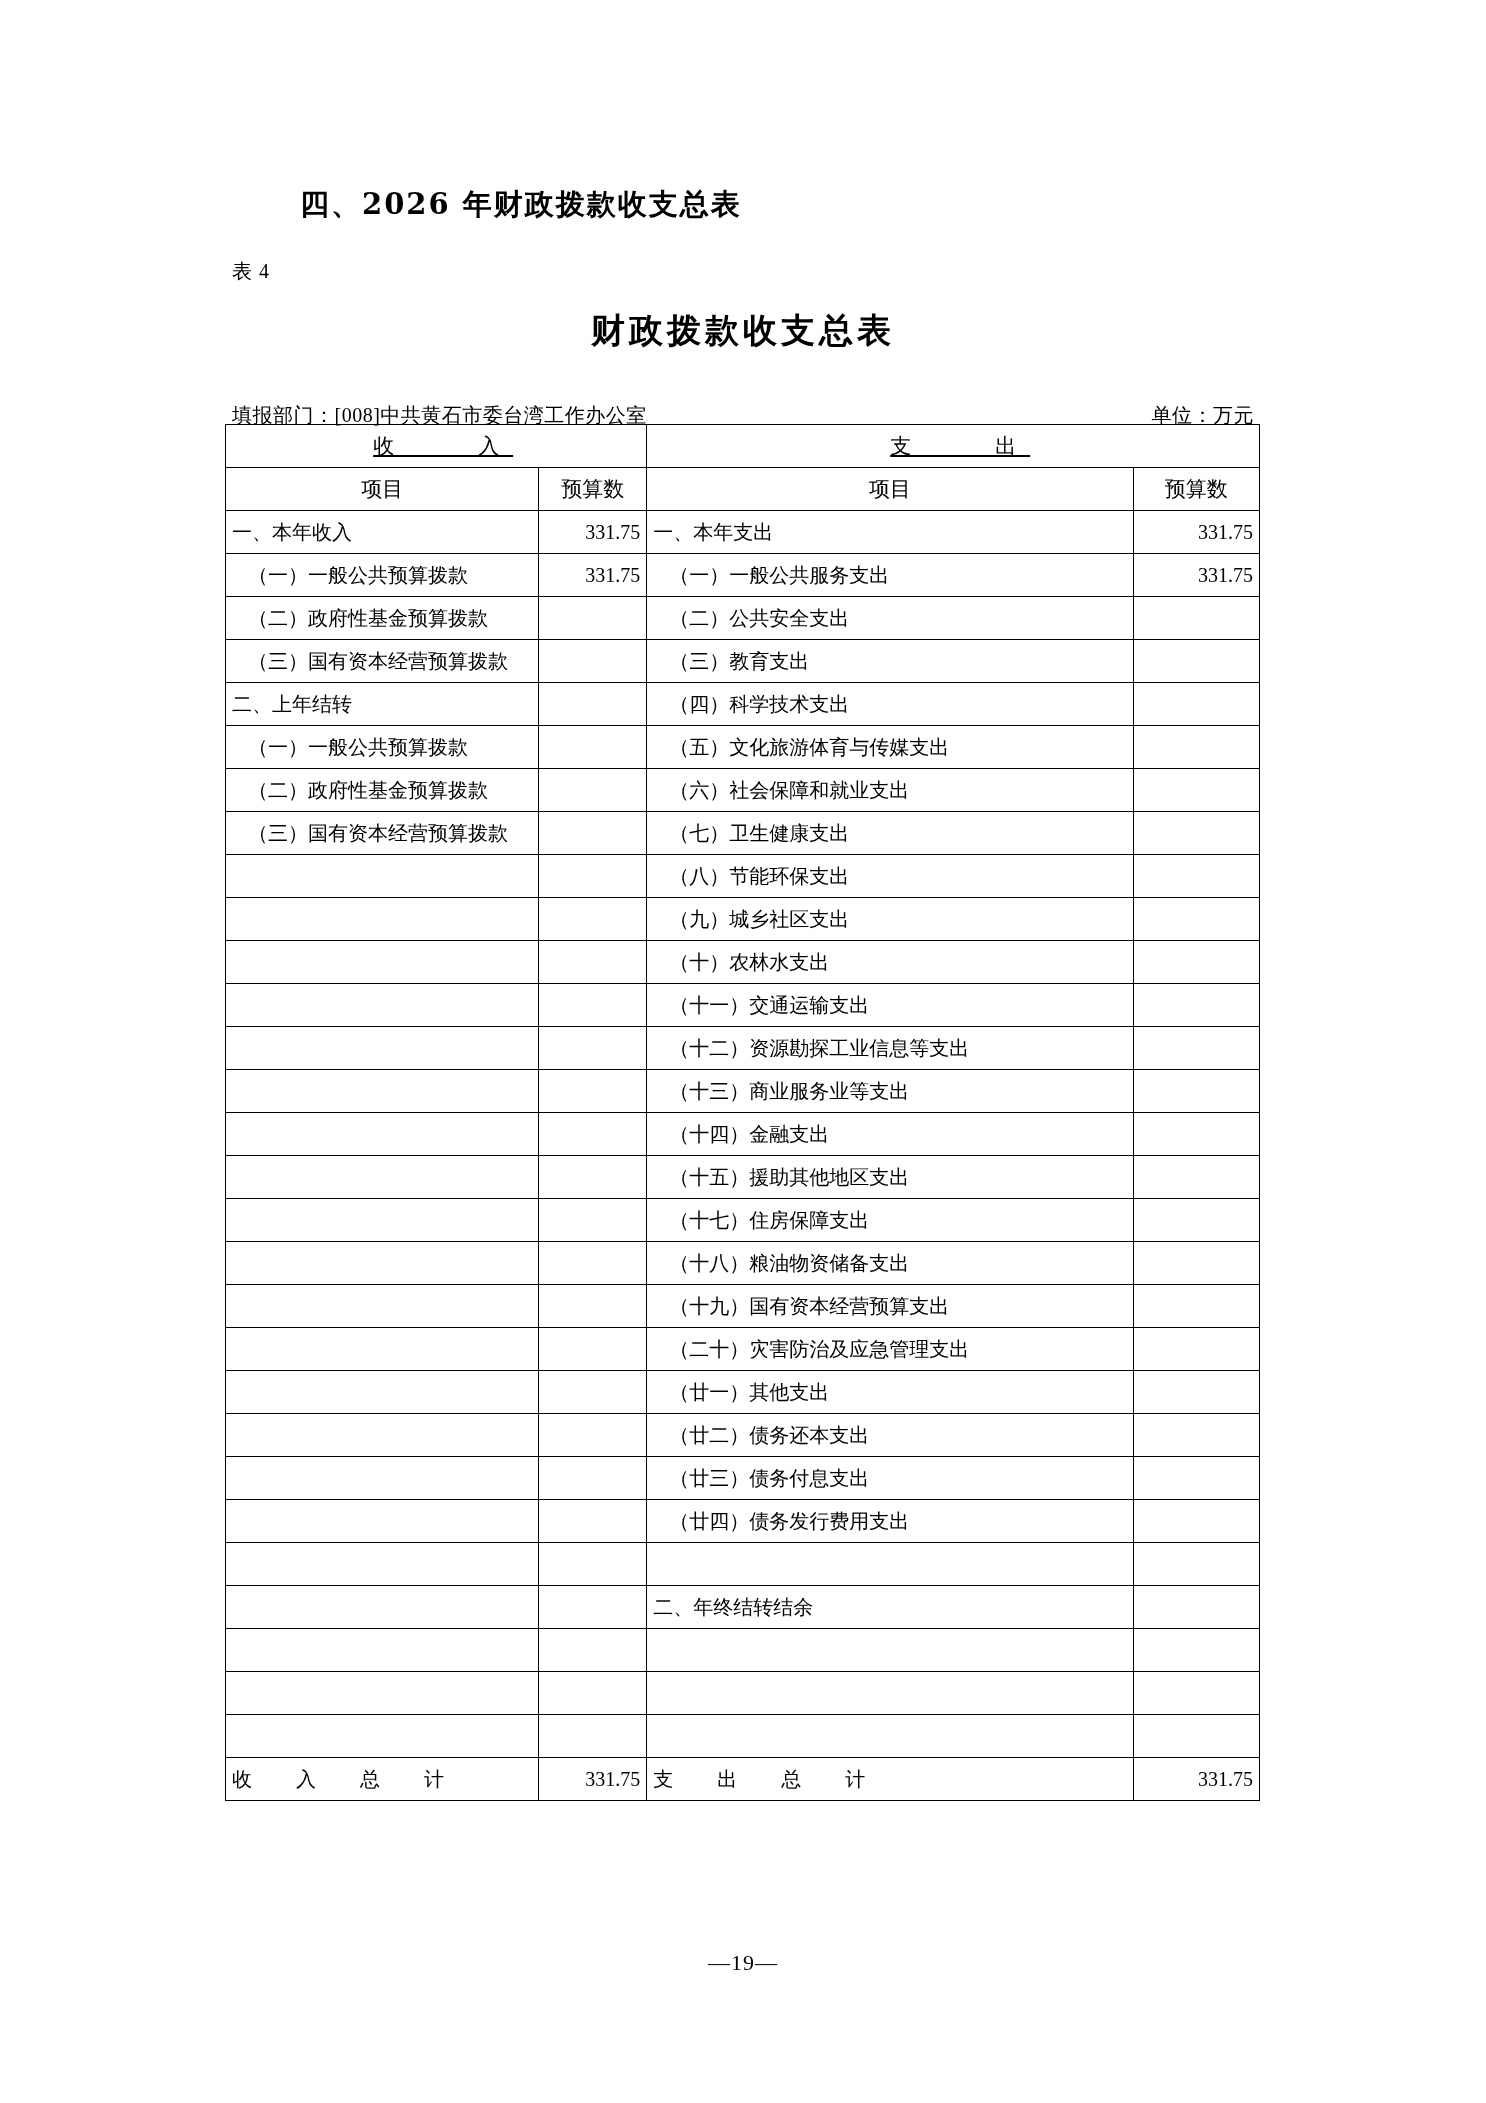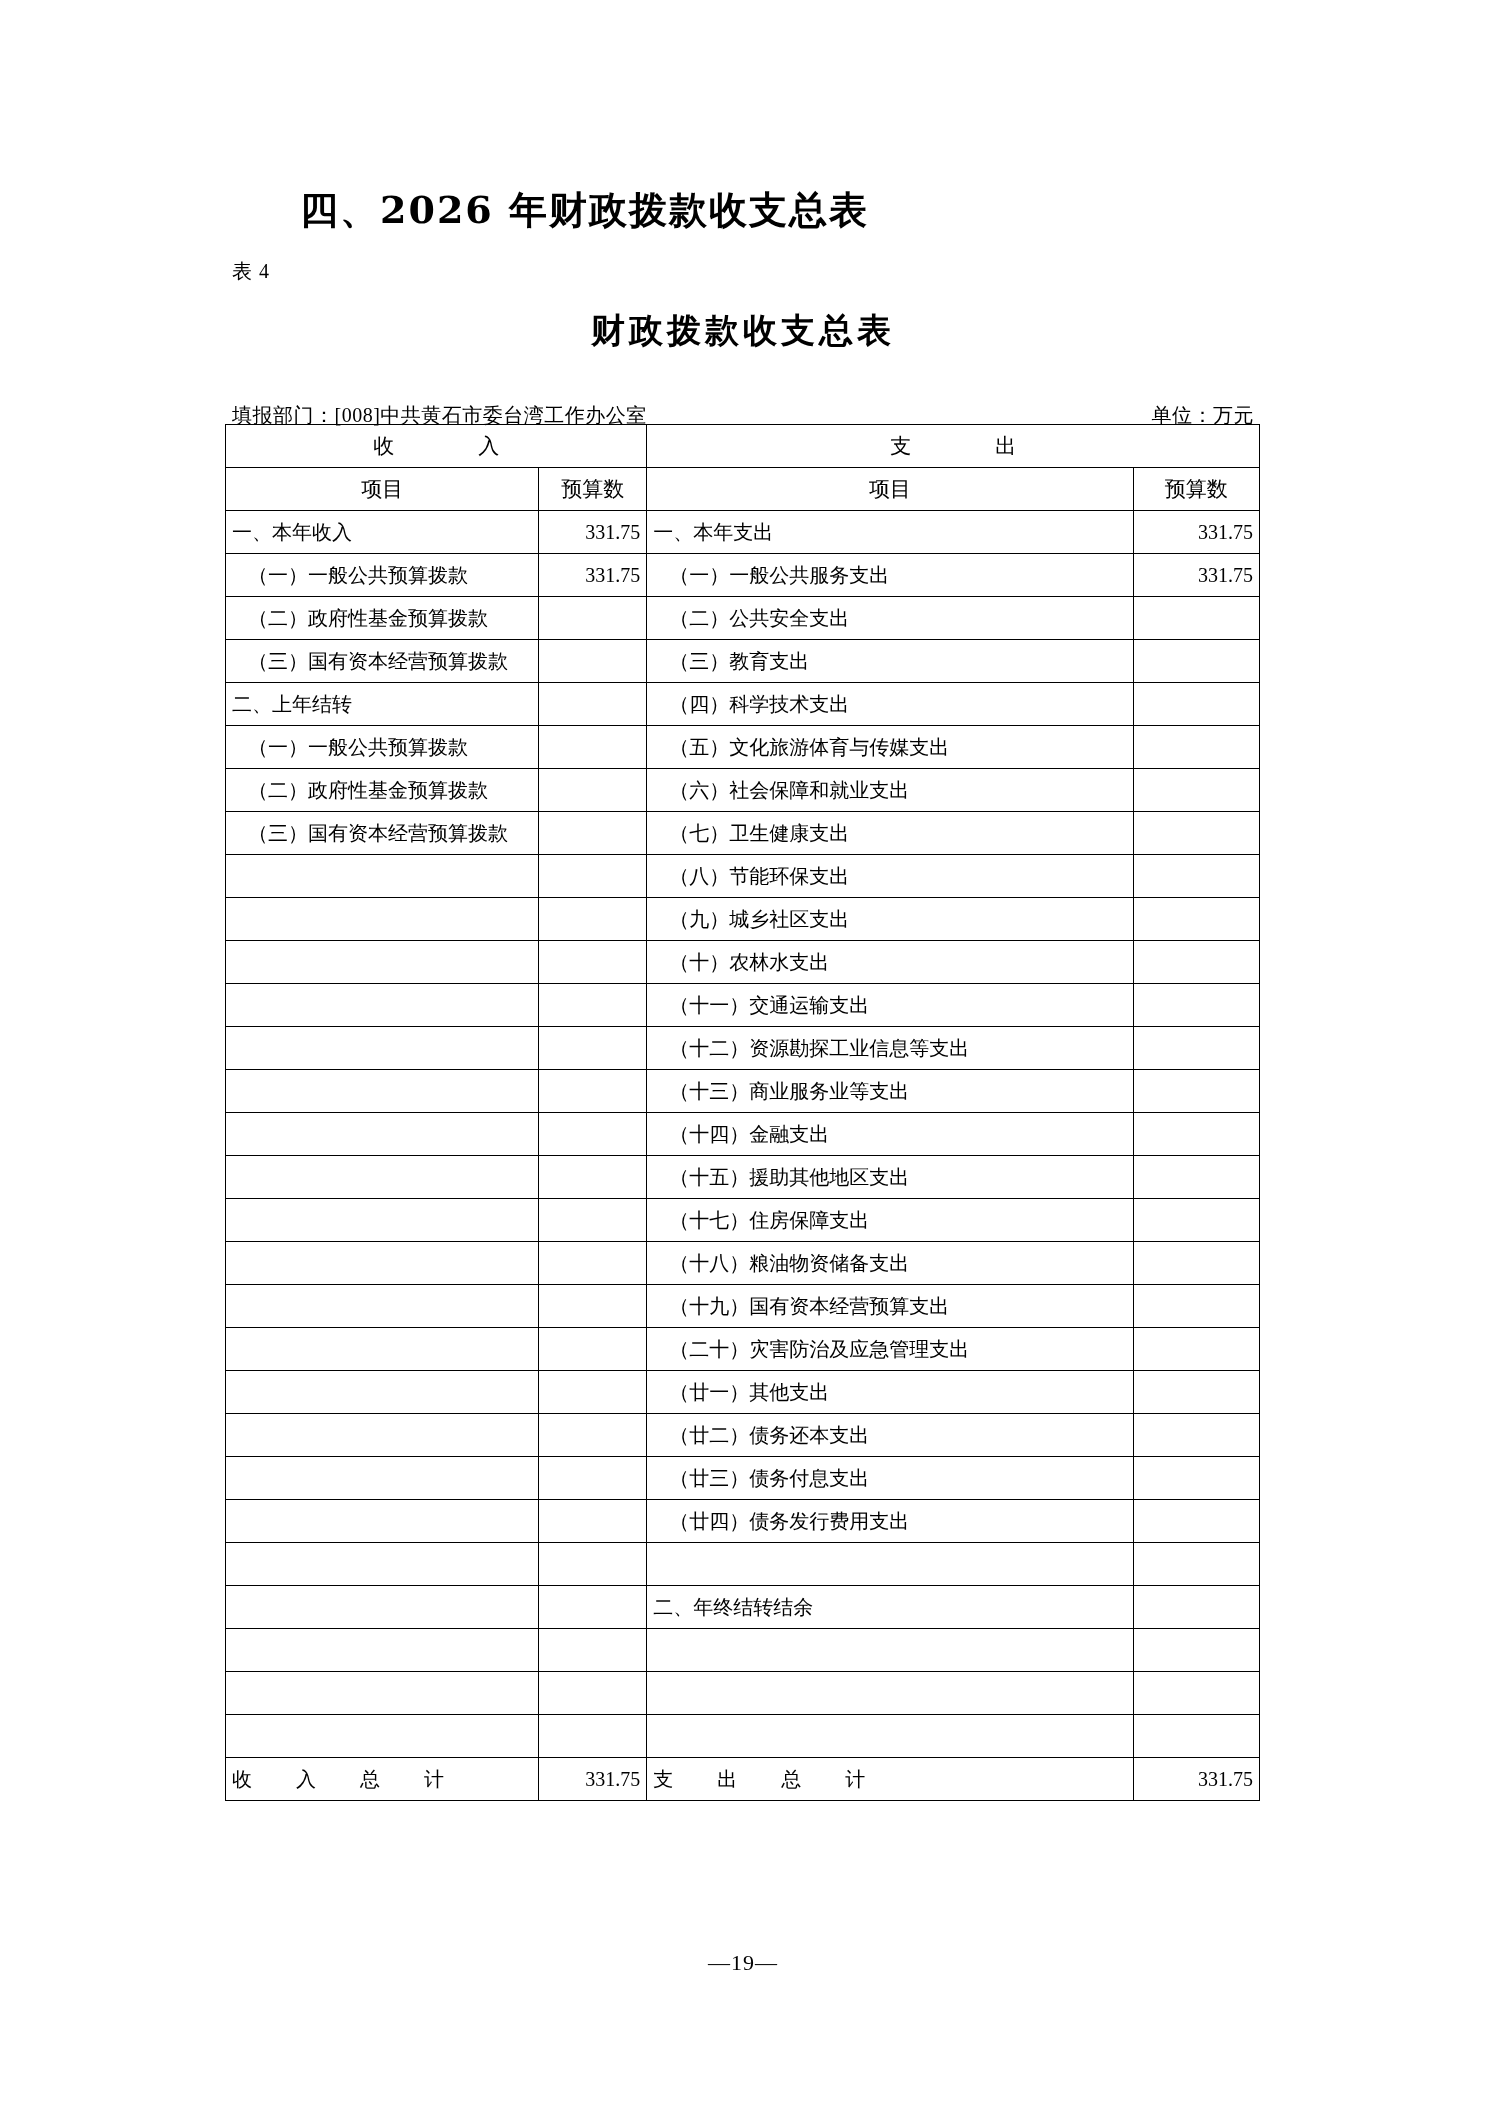--- a/index.html
+++ b/index.html
@@ -14,21 +14,21 @@
     background: #ffffff;
     font-family: "Liberation Serif", serif;
     color: #000000;
     box-sizing: border-box;
   }
   .section-heading {
     position: absolute;
     left: 300px;
     top: 185px;
     font-family: "DejaVu Serif", serif;
-    font-size: 38px;
+    font-size: 29px;
     font-weight: 700;
     letter-spacing: 2px;
     white-space: nowrap;
   }
   .table-label {
     position: absolute;
     left: 232px;
     top: 258px;
     font-family: "Liberation Serif", serif;
     font-size: 20px;
@@ -79,20 +79,21 @@
     overflow: hidden;
     white-space: nowrap;
   }
   .grp-head {
     text-align: center;
     font-family: "DejaVu Serif", serif;
     font-weight: 700;
     font-size: 21px;
     letter-spacing: 14px;
     text-indent: 14px;
+    text-decoration: underline;
   }
   .col-head {
     text-align: center;
     font-family: "DejaVu Serif", serif;
     font-weight: 700;
     font-size: 21px;
   }
   .item-cell {
     text-align: left;
     padding-left: 12px;

